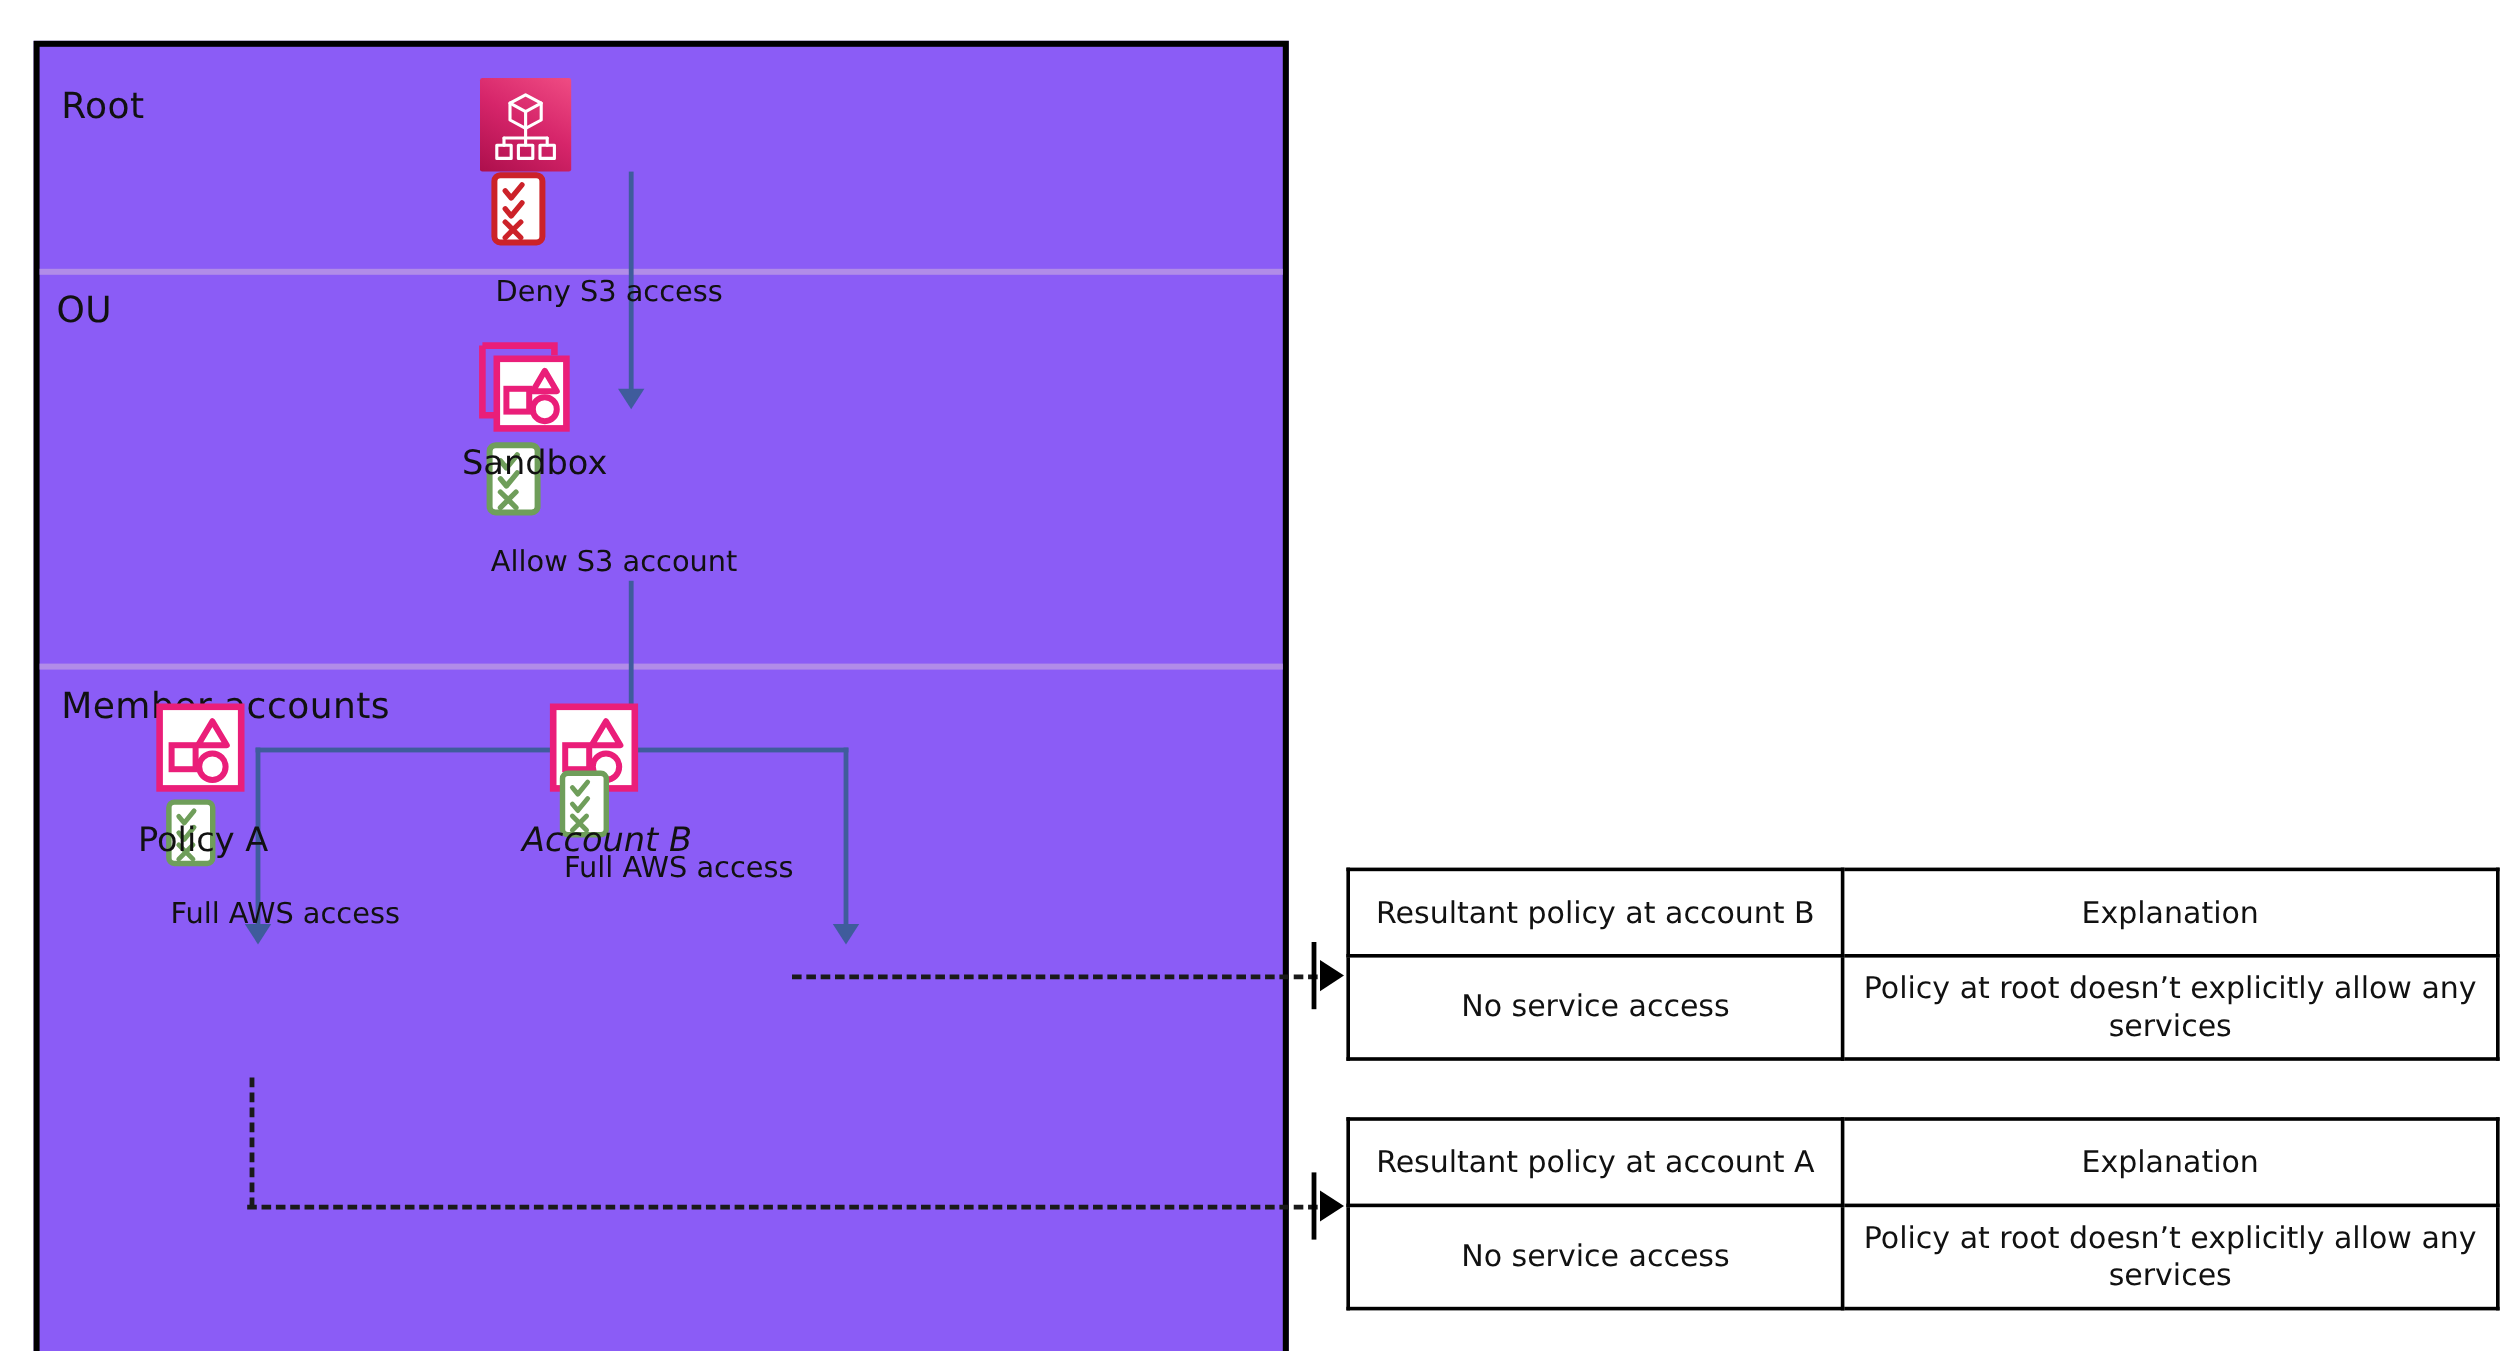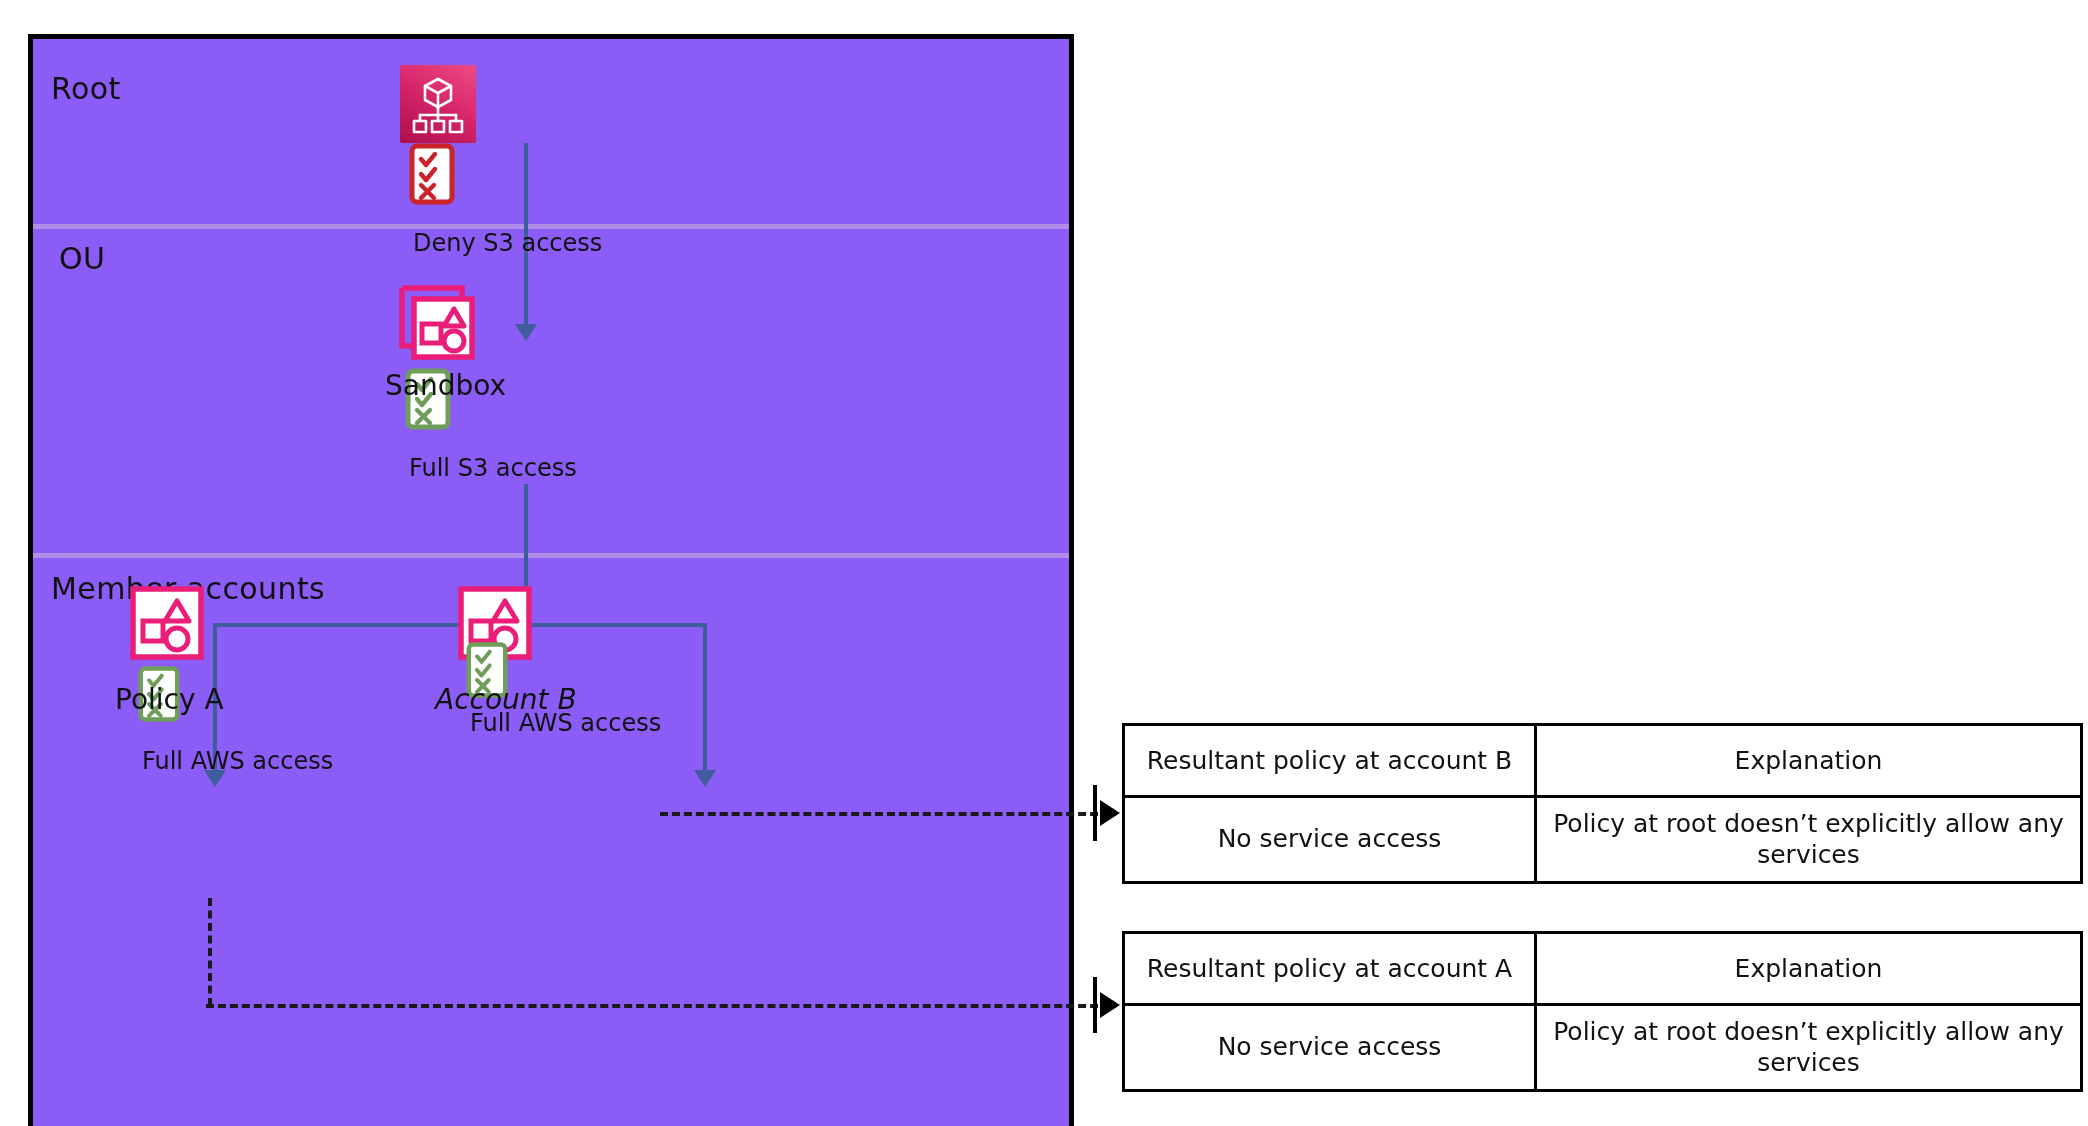--- a/index.html
+++ b/index.html
@@ -41,21 +41,21 @@
 
   
   .band-label {
     position: absolute;
     color: #111111;
     font-size: 30px;
     letter-spacing: 0.4px;
     white-space: nowrap;
   }
   #band-label-root    { left: 18px; top: 32px; }
-  #band-label-ou      { left: 26px; top: 202px; text-align: right; }
+  #band-label-ou      { left: 14px; top: 202px; text-align: right; }
   #band-label-member  { left: 18px; top: 532px; }
 
   
   .conn {
     position: absolute;
     background: #3f5c9c;
   }
   .conn-v { width: 4px; }
   .conn-h { height: 4px; }
 
@@ -271,21 +271,21 @@
       <span class="badge-slot">
         <svg width="46" height="62" viewBox="0 0 46 62" aria-hidden="true">
           <rect x="3" y="3" width="40" height="56" rx="5" ry="5" fill="#ffffff" stroke="#6f9e5a" stroke-width="5"></rect>
           <g stroke="#6f9e5a" stroke-width="4.4" fill="none" stroke-linecap="round" stroke-linejoin="round">
             <path d="M12 16 l5 6 l9 -11"></path>
             <path d="M12 31 l5 6 l9 -11"></path>
             <path d="M12 42 l13 13 M25 42 l-13 13"></path>
           </g>
         </svg>
       </span>
-      <span class="policy-label">Full S3 access</span>
+      <span class="policy-label">Allow S3 account</span>
     </div>
   </div>
   <div id="caption-sandbox" class="node-caption">Sandbox</div>
 
   <div id="node-account-a" class="node">
     <div class="node-row">
       <span>
         <svg width="76" height="76" viewBox="0 0 76 76" aria-hidden="true">
           <rect x="4" y="4" width="68" height="68" fill="#ffffff" stroke="#ea1e79" stroke-width="5.5"></rect>
           <rect x="14" y="36" width="20" height="20" fill="none" stroke="#ea1e79" stroke-width="5"></rect>

